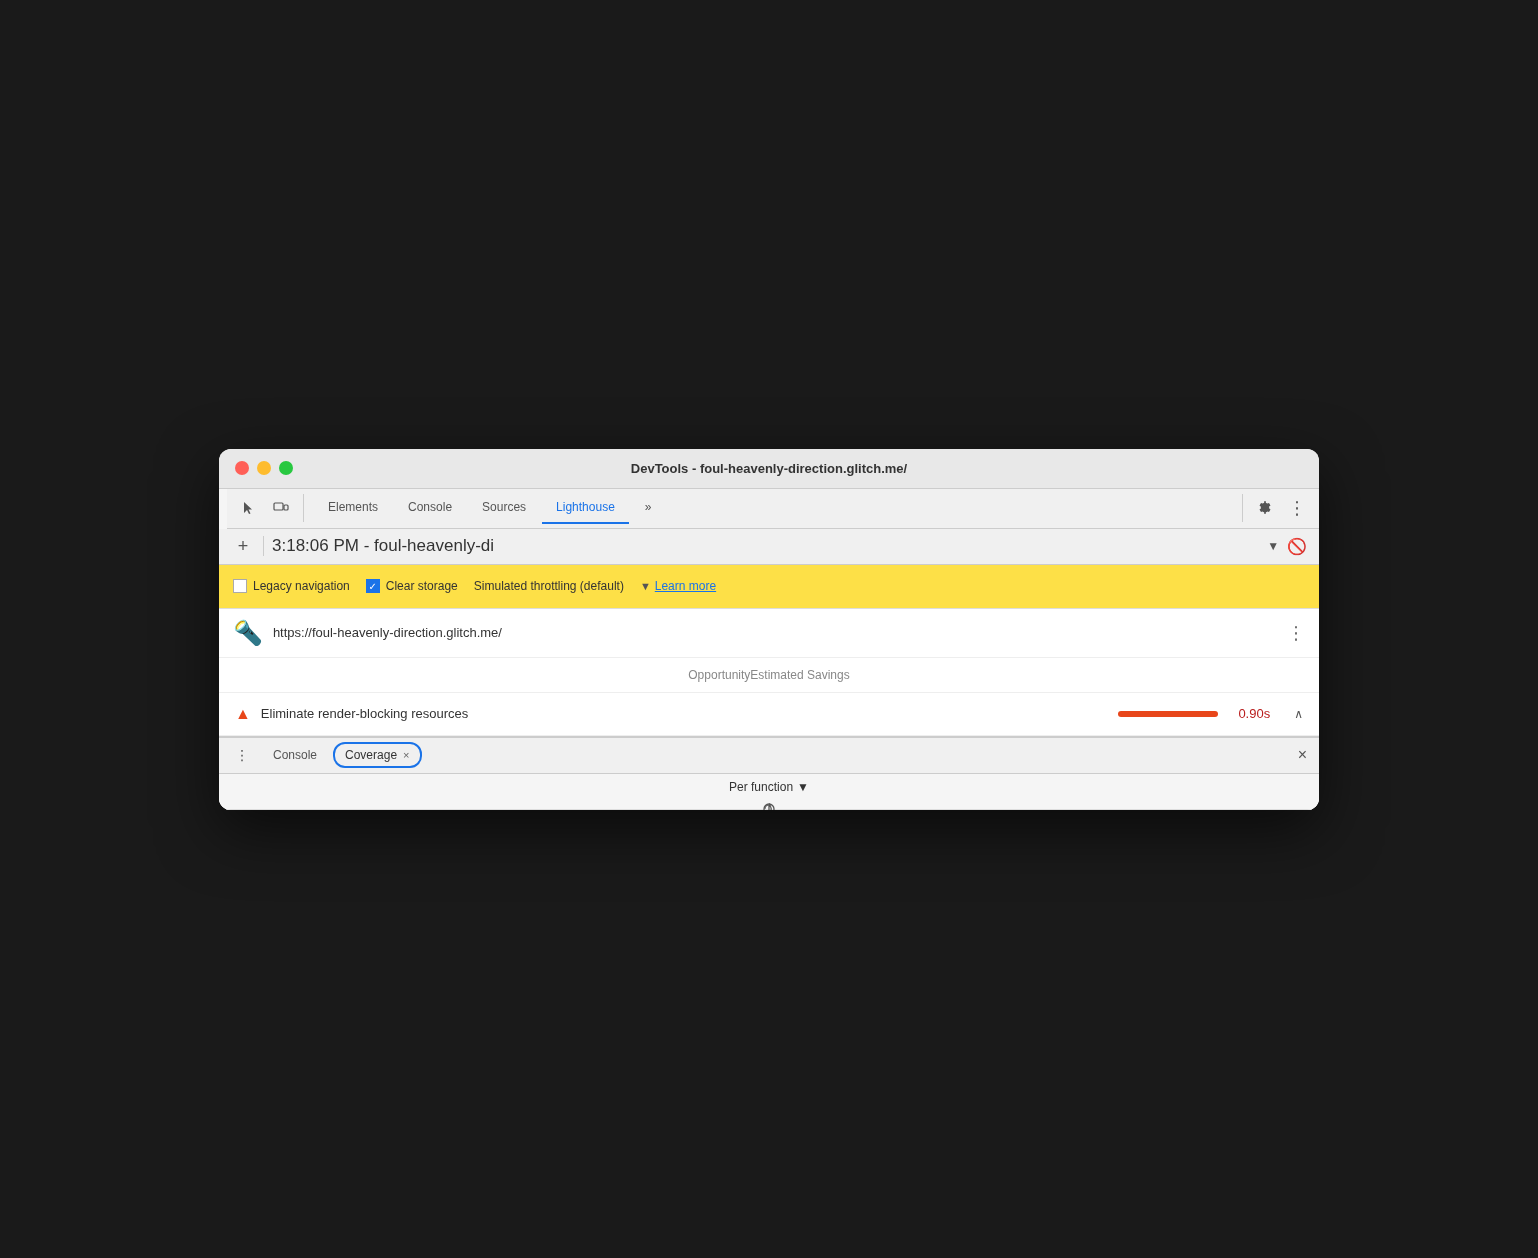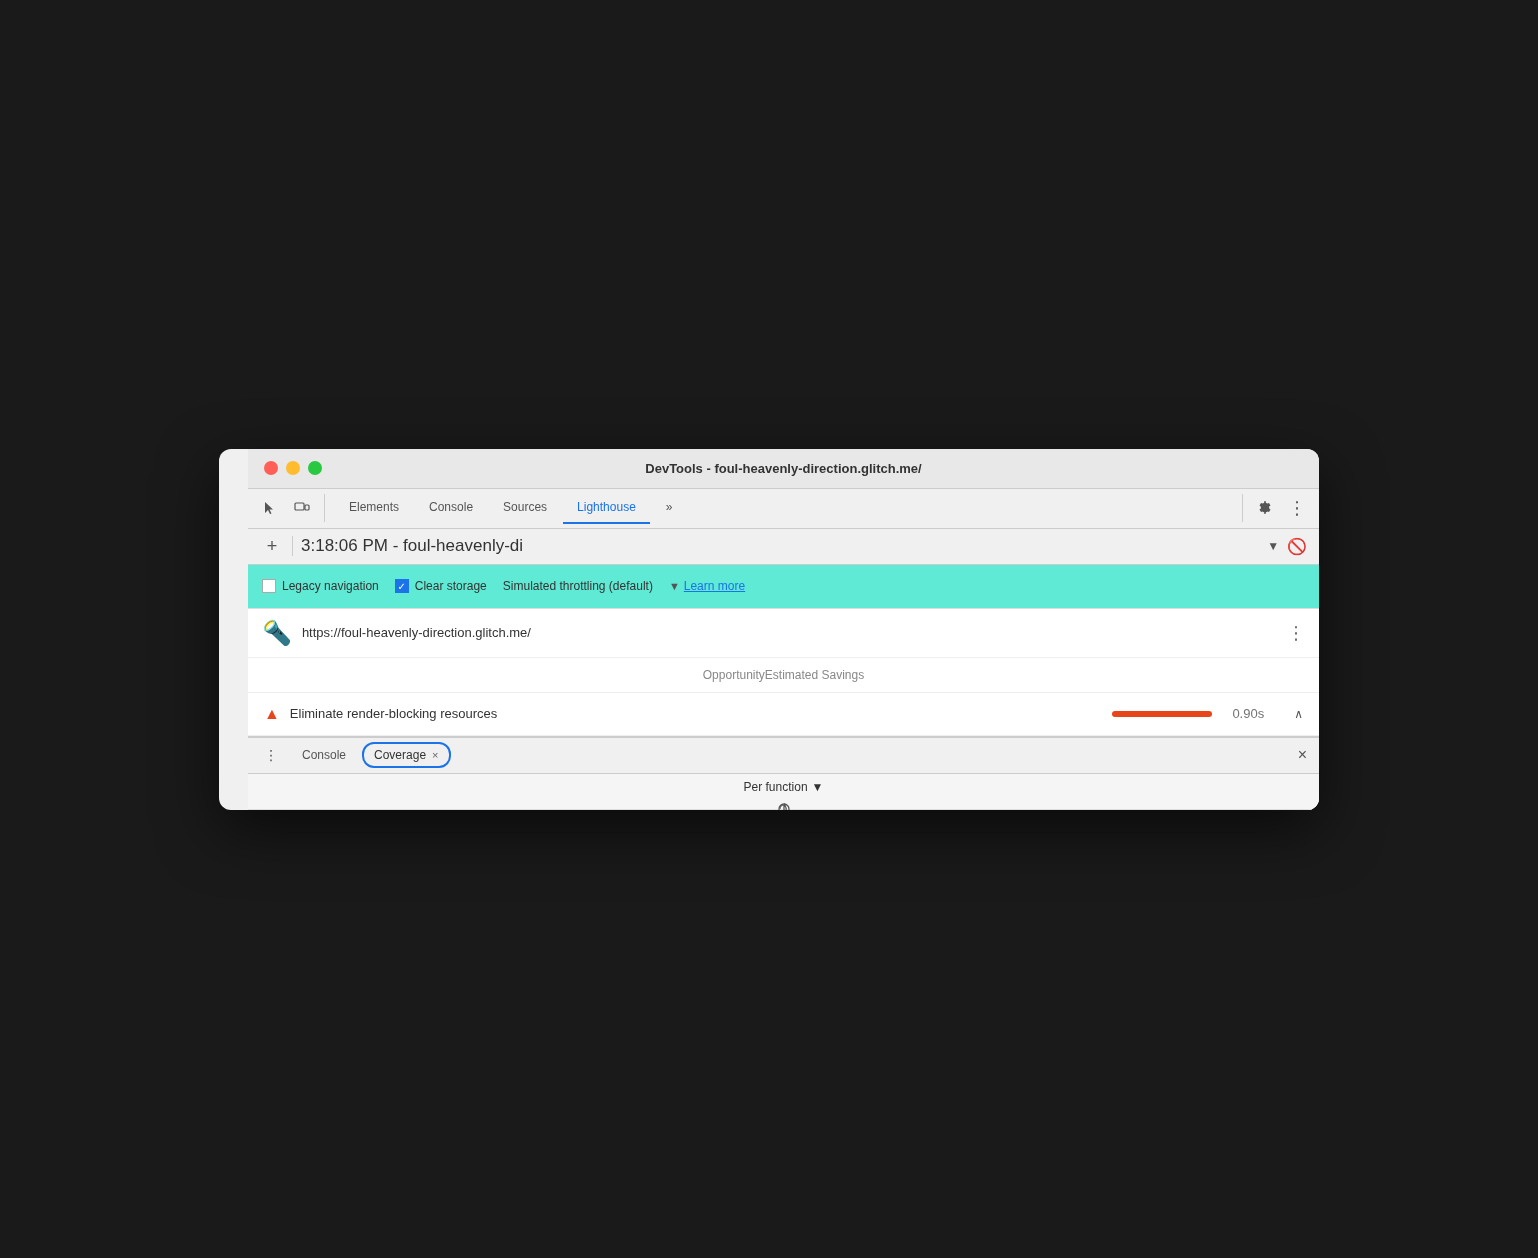--- a/index.html
+++ b/index.html
@@ -10,21 +10,20 @@
       justify-content: center;
       min-height: 100vh;
       font-family: -apple-system, BlinkMacSystemFont, 'Segoe UI', sans-serif;
     }
     .window {
       width: 1100px;
       background: #f0f0f0;
       border-radius: 12px;
       box-shadow: 0 20px 60px rgba(0,0,0,0.6);
       overflow: hidden;
-      padding-left: 29px;
     }
     .title-bar {
       background: #e8e8e8;
       padding: 12px 16px;
       display: flex;
       align-items: center;
       justify-content: center;
       border-bottom: 1px solid #ccc;
       position: relative;
     }
@@ -53,20 +52,21 @@
     }
     
     .tab-bar {
       background: #f0f0f0;
       display: flex;
       align-items: center;
       padding: 0 8px;
       border-bottom: 1px solid #ccc;
       height: 40px;
       gap: 2px;
+      margin-left: 8px;
     }
     .tab-icons {
       display: flex;
       align-items: center;
       gap: 4px;
       margin-right: 8px;
       padding-right: 8px;
       border-right: 1px solid #ccc;
     }
     .icon-btn {
@@ -134,21 +134,21 @@
     .dropdown-arrow {
       color: #555;
       font-size: 12px;
     }
     .no-entry {
       font-size: 16px;
       color: #666;
     }
     
     .options-bar {
-      background: #5eead4;
+      background: #fde047;
       display: flex;
       align-items: center;
       padding: 8px 14px;
       border-bottom: 1px solid #ddd;
       gap: 16px;
       height: 44px;
     }
     .checkbox-item {
       display: flex;
       align-items: center;
@@ -241,23 +241,23 @@
     }
     .opp-bar {
       width: 100px;
       height: 6px;
       background: #e8461a;
       border-radius: 3px;
       margin-right: 10px;
     }
     .opp-savings {
       font-size: 13px;
-      color: #737373;
+      color: #b91c1c;
       font-weight: 500;
-      margin-right: 20px;
+      margin-right: 14px;
     }
     .chevron-up {
       color: #555;
       font-size: 12px;
     }
     
     .bottom-panel {
       background: #f5f5f5;
       border-top: 2px solid #ccc;
     }

